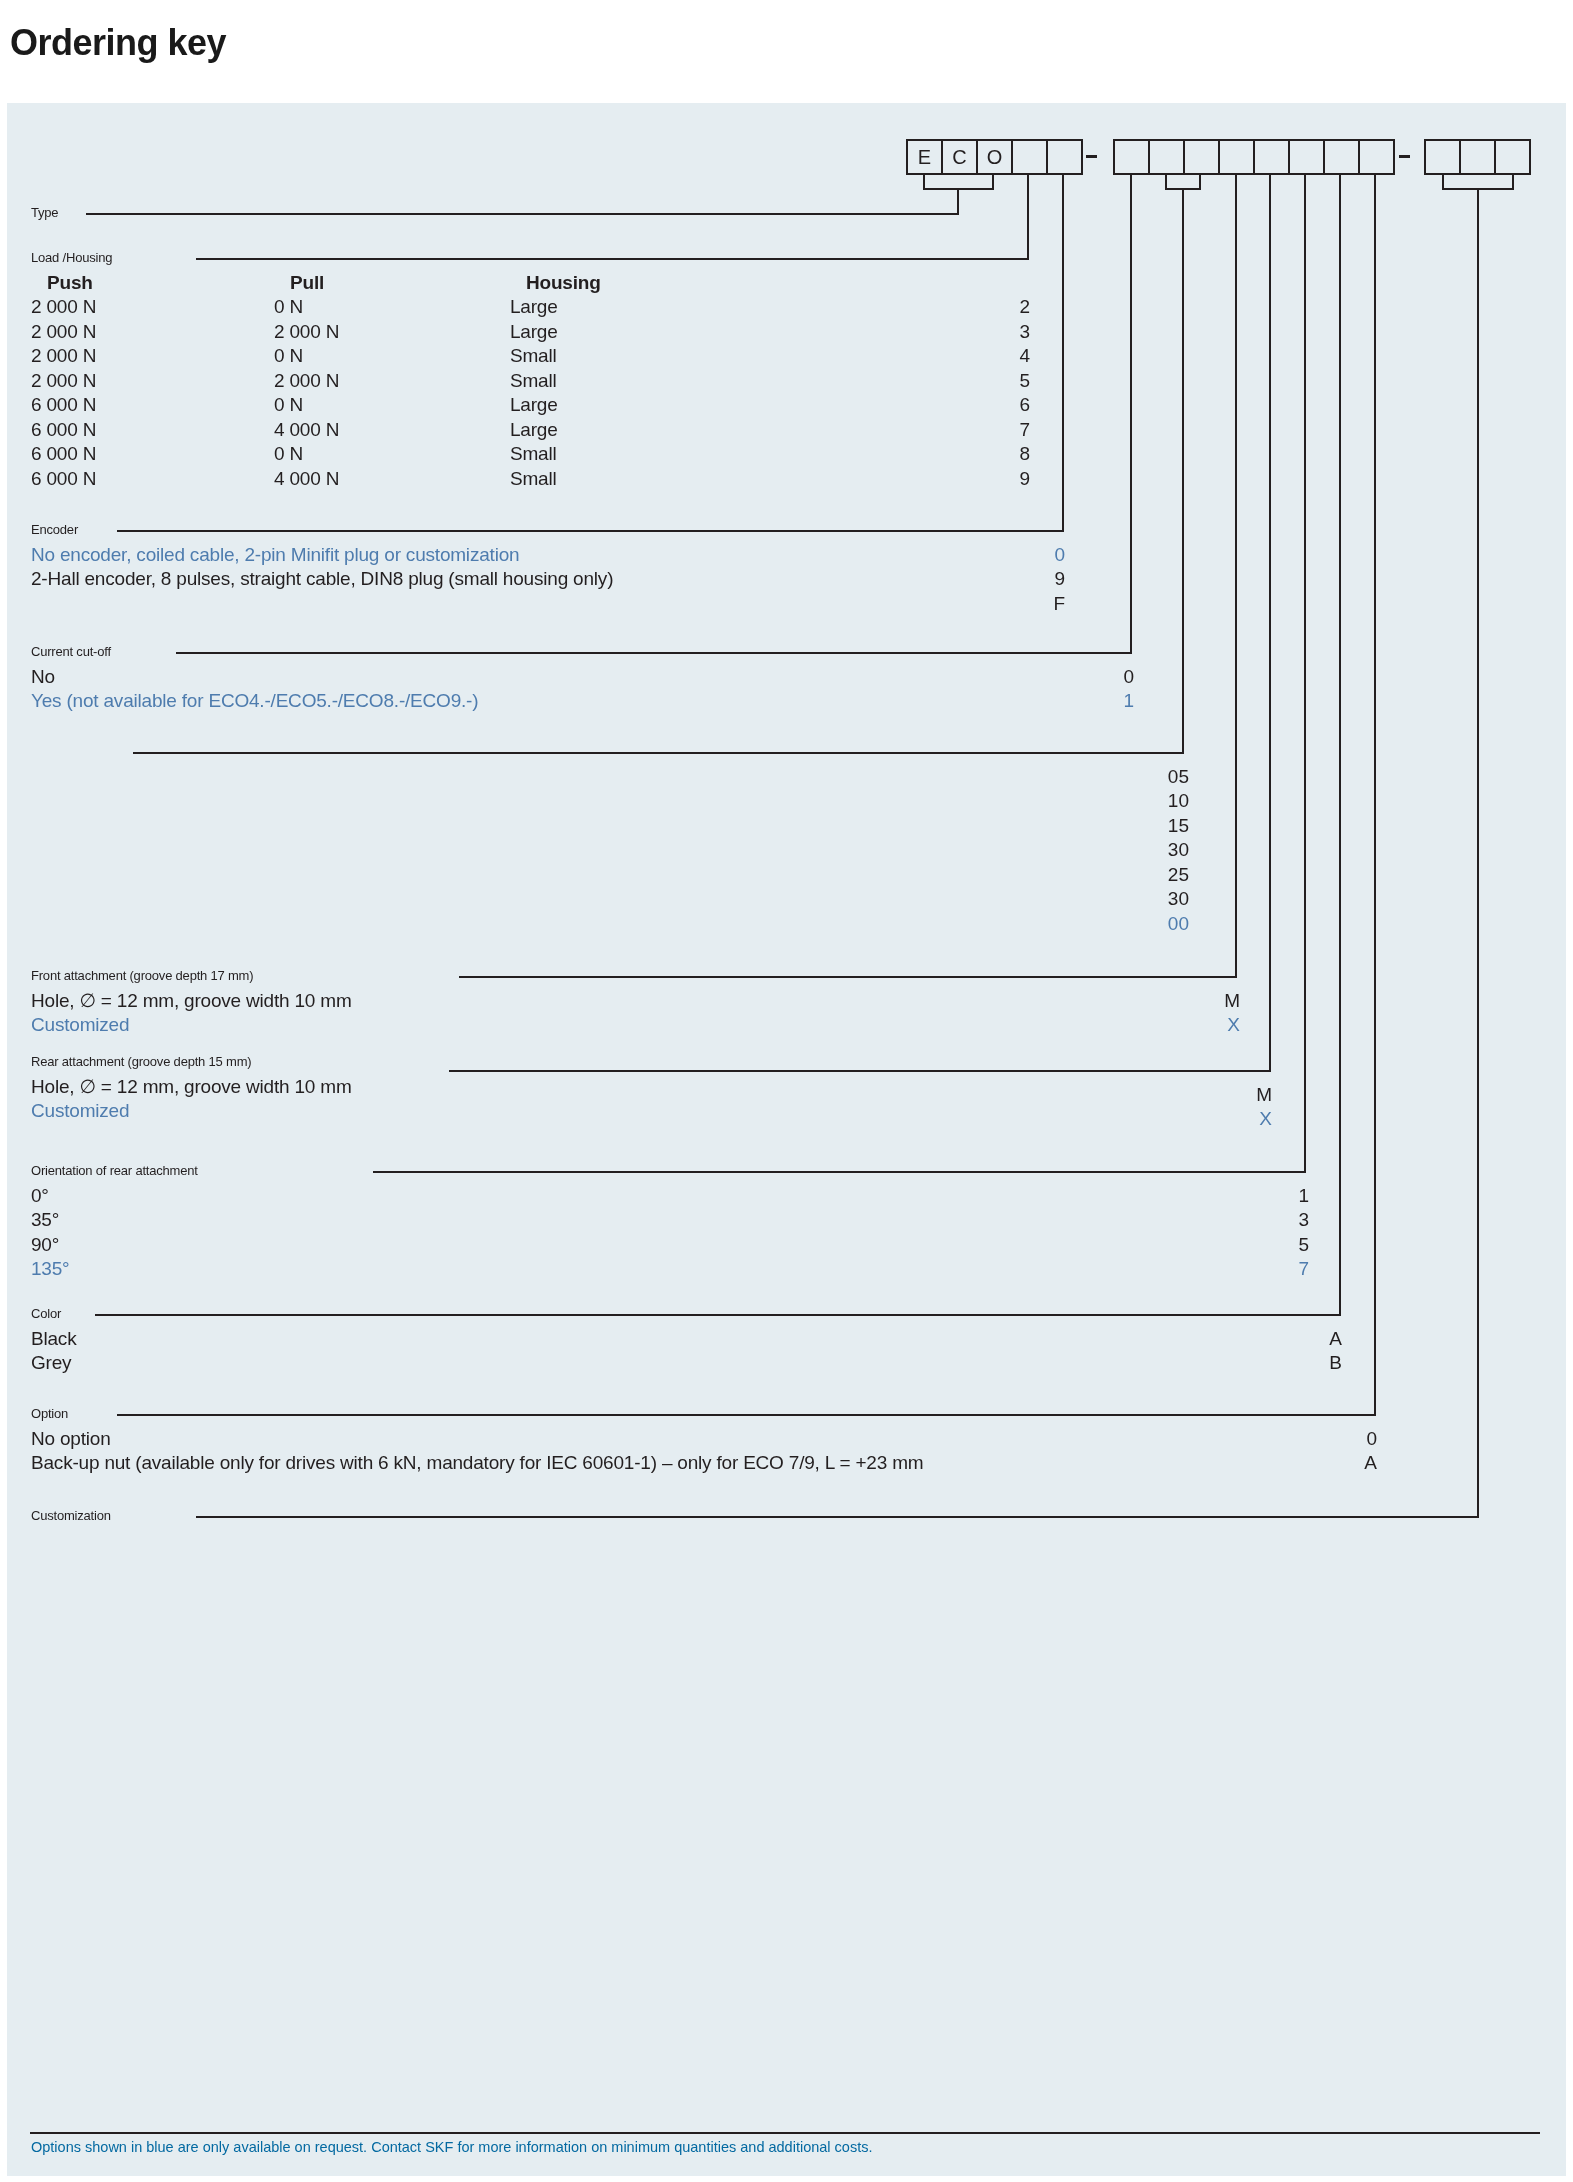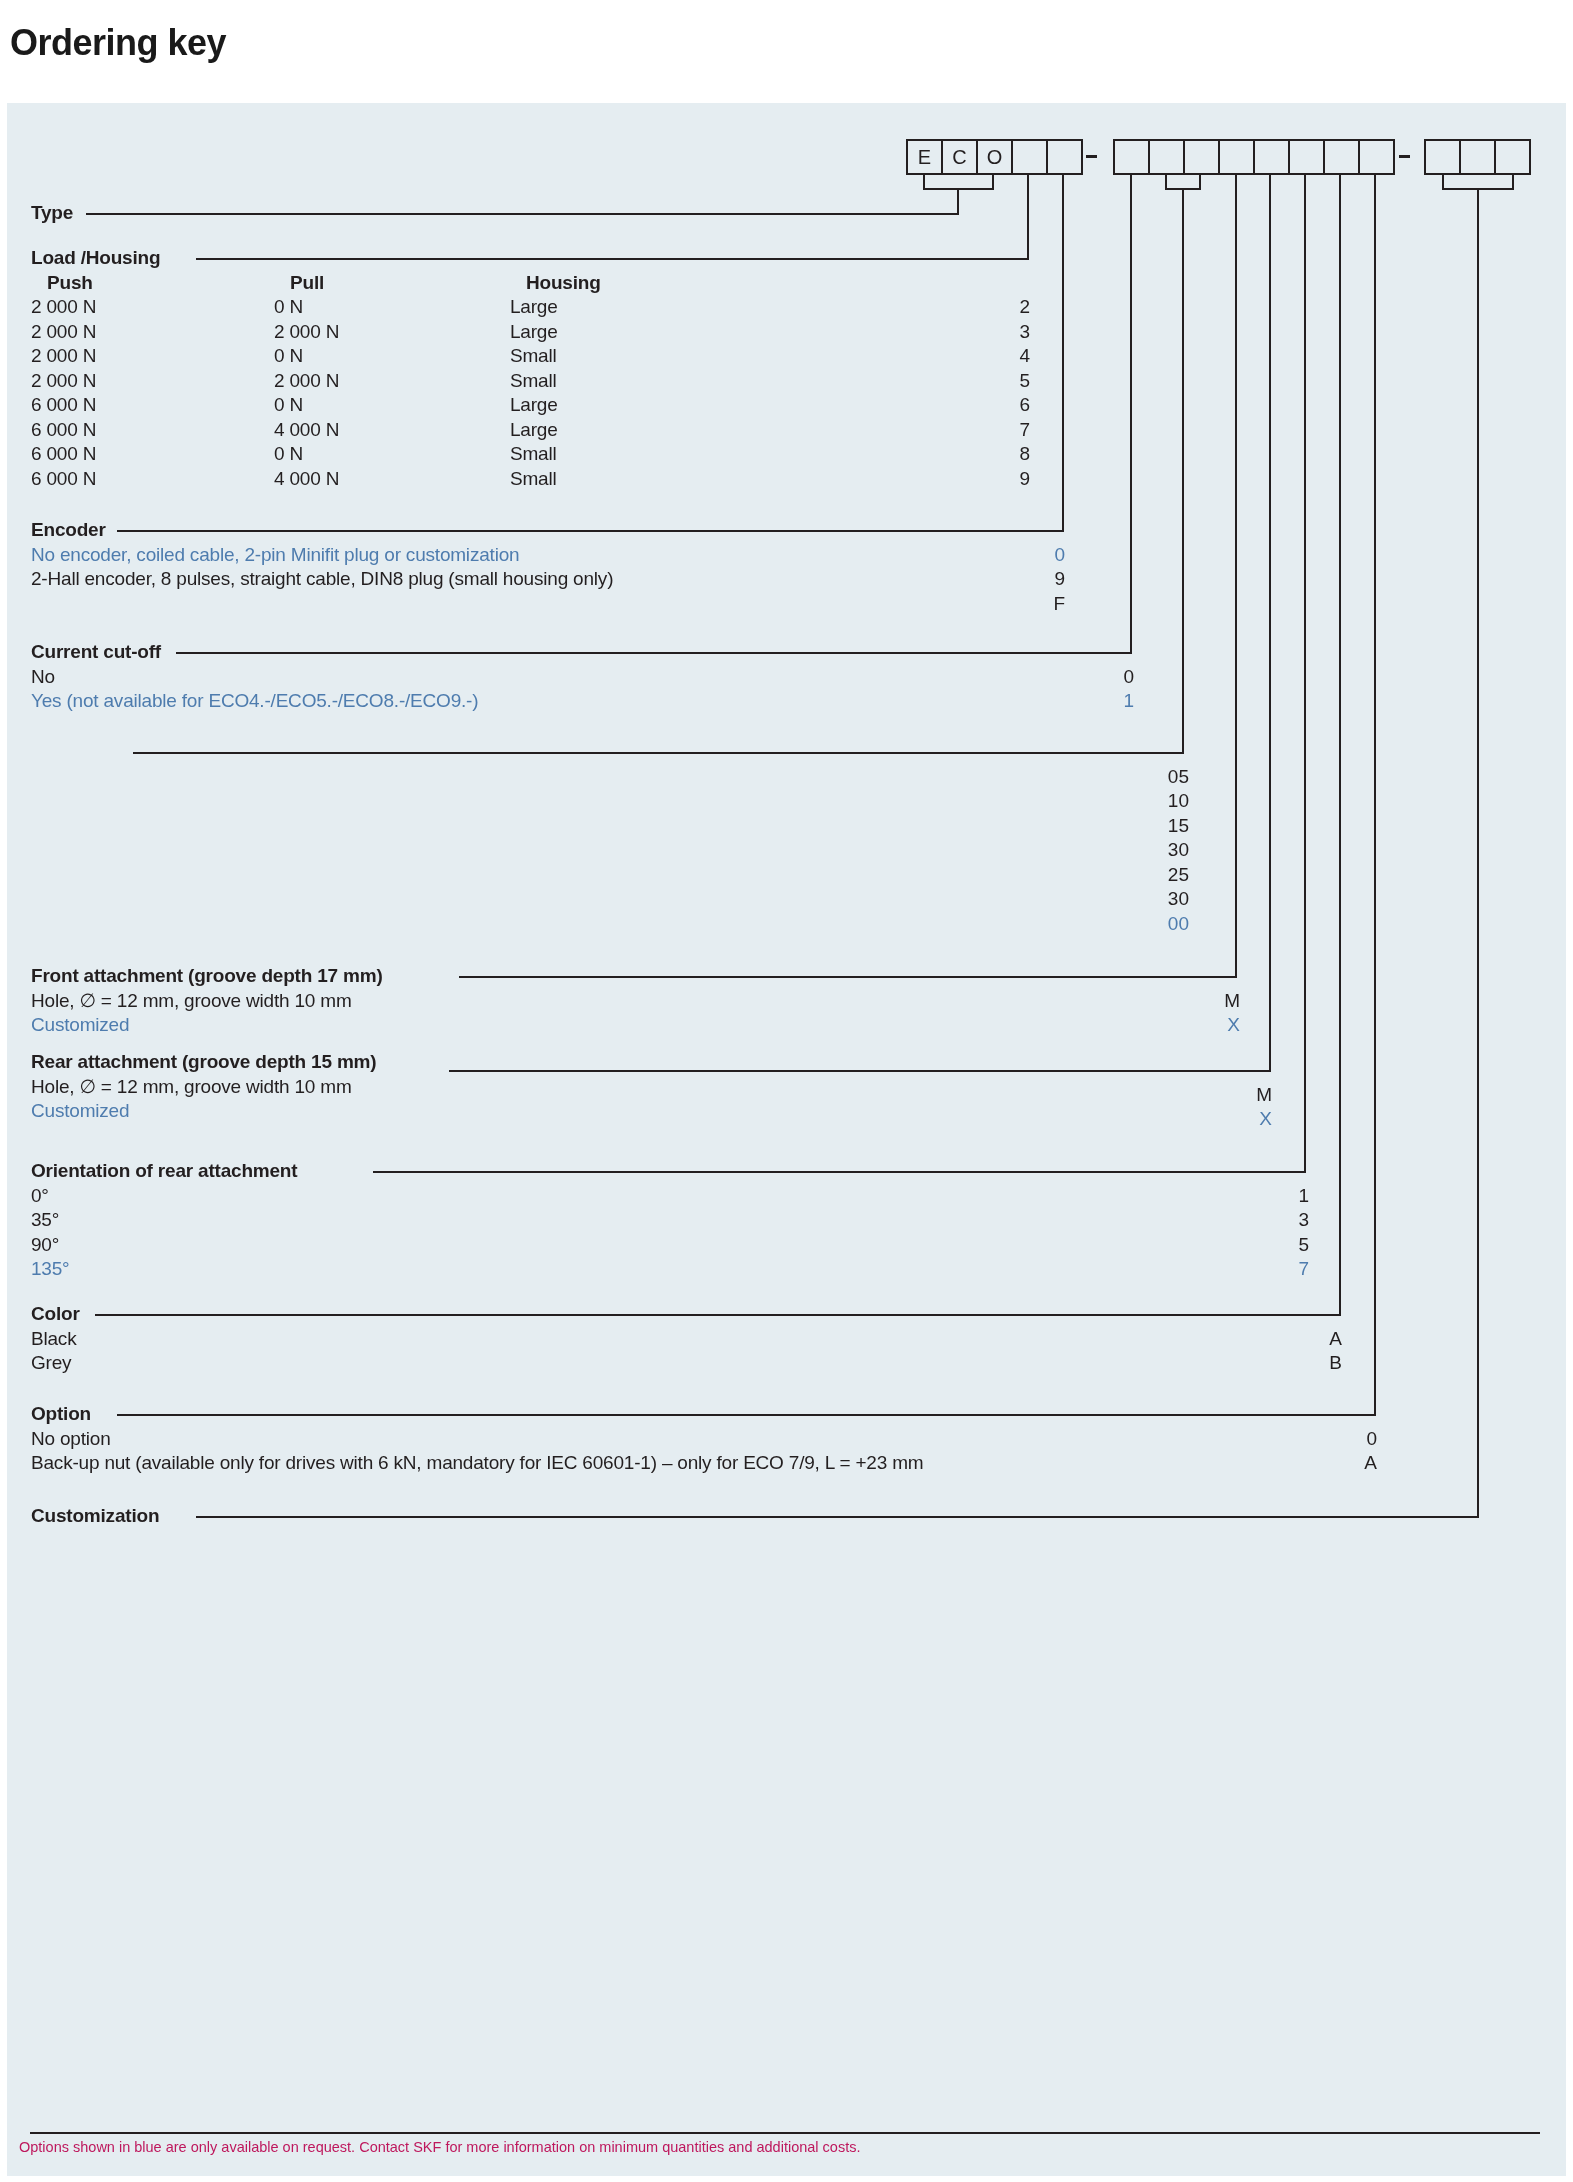--- a/index.html
+++ b/index.html
@@ -11,30 +11,30 @@
   .hline,.vline{position:absolute;background:#231f20;}
   .hline{height:2px;}
   .vline{width:2px;}
   .boxrow{position:absolute;top:139px;display:flex;}
   .cell{width:33px;height:32px;border:2px solid #231f20;margin-left:-2px;
         display:flex;align-items:center;justify-content:center;
         font-size:20px;color:#231f20;}
   .cell:first-child{margin-left:0;}
   .dash{position:absolute;top:155px;width:11px;height:3px;background:#231f20;}
   .section{position:absolute;left:31px;}
-  .lbl{font-size:19px;font-weight:bold;line-height:24.5px;letter-spacing:-0.2px;white-space:nowrap;}
+  .lbl{font-size:13px;font-weight:normal;line-height:24.5px;letter-spacing:-0.2px;white-space:nowrap;}
   .row{font-size:19px;line-height:24.5px;letter-spacing:-0.2px;white-space:nowrap;position:relative;}
   .hdr{font-weight:bold;margin-left:16px;}
   .tblrow{position:relative;height:24.5px;}
   .tcell{position:absolute;top:0;font-size:19px;line-height:24.5px;letter-spacing:-0.2px;white-space:nowrap;}
   .codes{position:absolute;width:70px;text-align:right;}
   .code{font-size:19px;line-height:24.5px;}
   .blue{color:#4e7cae;}
   #footrule{position:absolute;left:30px;top:2132px;width:1510px;height:1.5px;background:#231f20;}
-  #footnote{position:absolute;left:19px;top:2139px;font-size:14.5px;line-height:17px;color:#be185d;}
+  #footnote{position:absolute;left:31px;top:2139px;font-size:14.5px;line-height:17px;color:#0369a1;}
 </style>
 </head>
 <body>
 
 <div id="page">
   <div id="title">Ordering key</div>
   <div id="panel"></div>
   <div id="footrule"></div>
   <div id="footnote">Options shown in blue are only available on request. Contact SKF for more information on minimum quantities and additional costs.</div>
 <div class="boxrow" style="left: 906px;">

